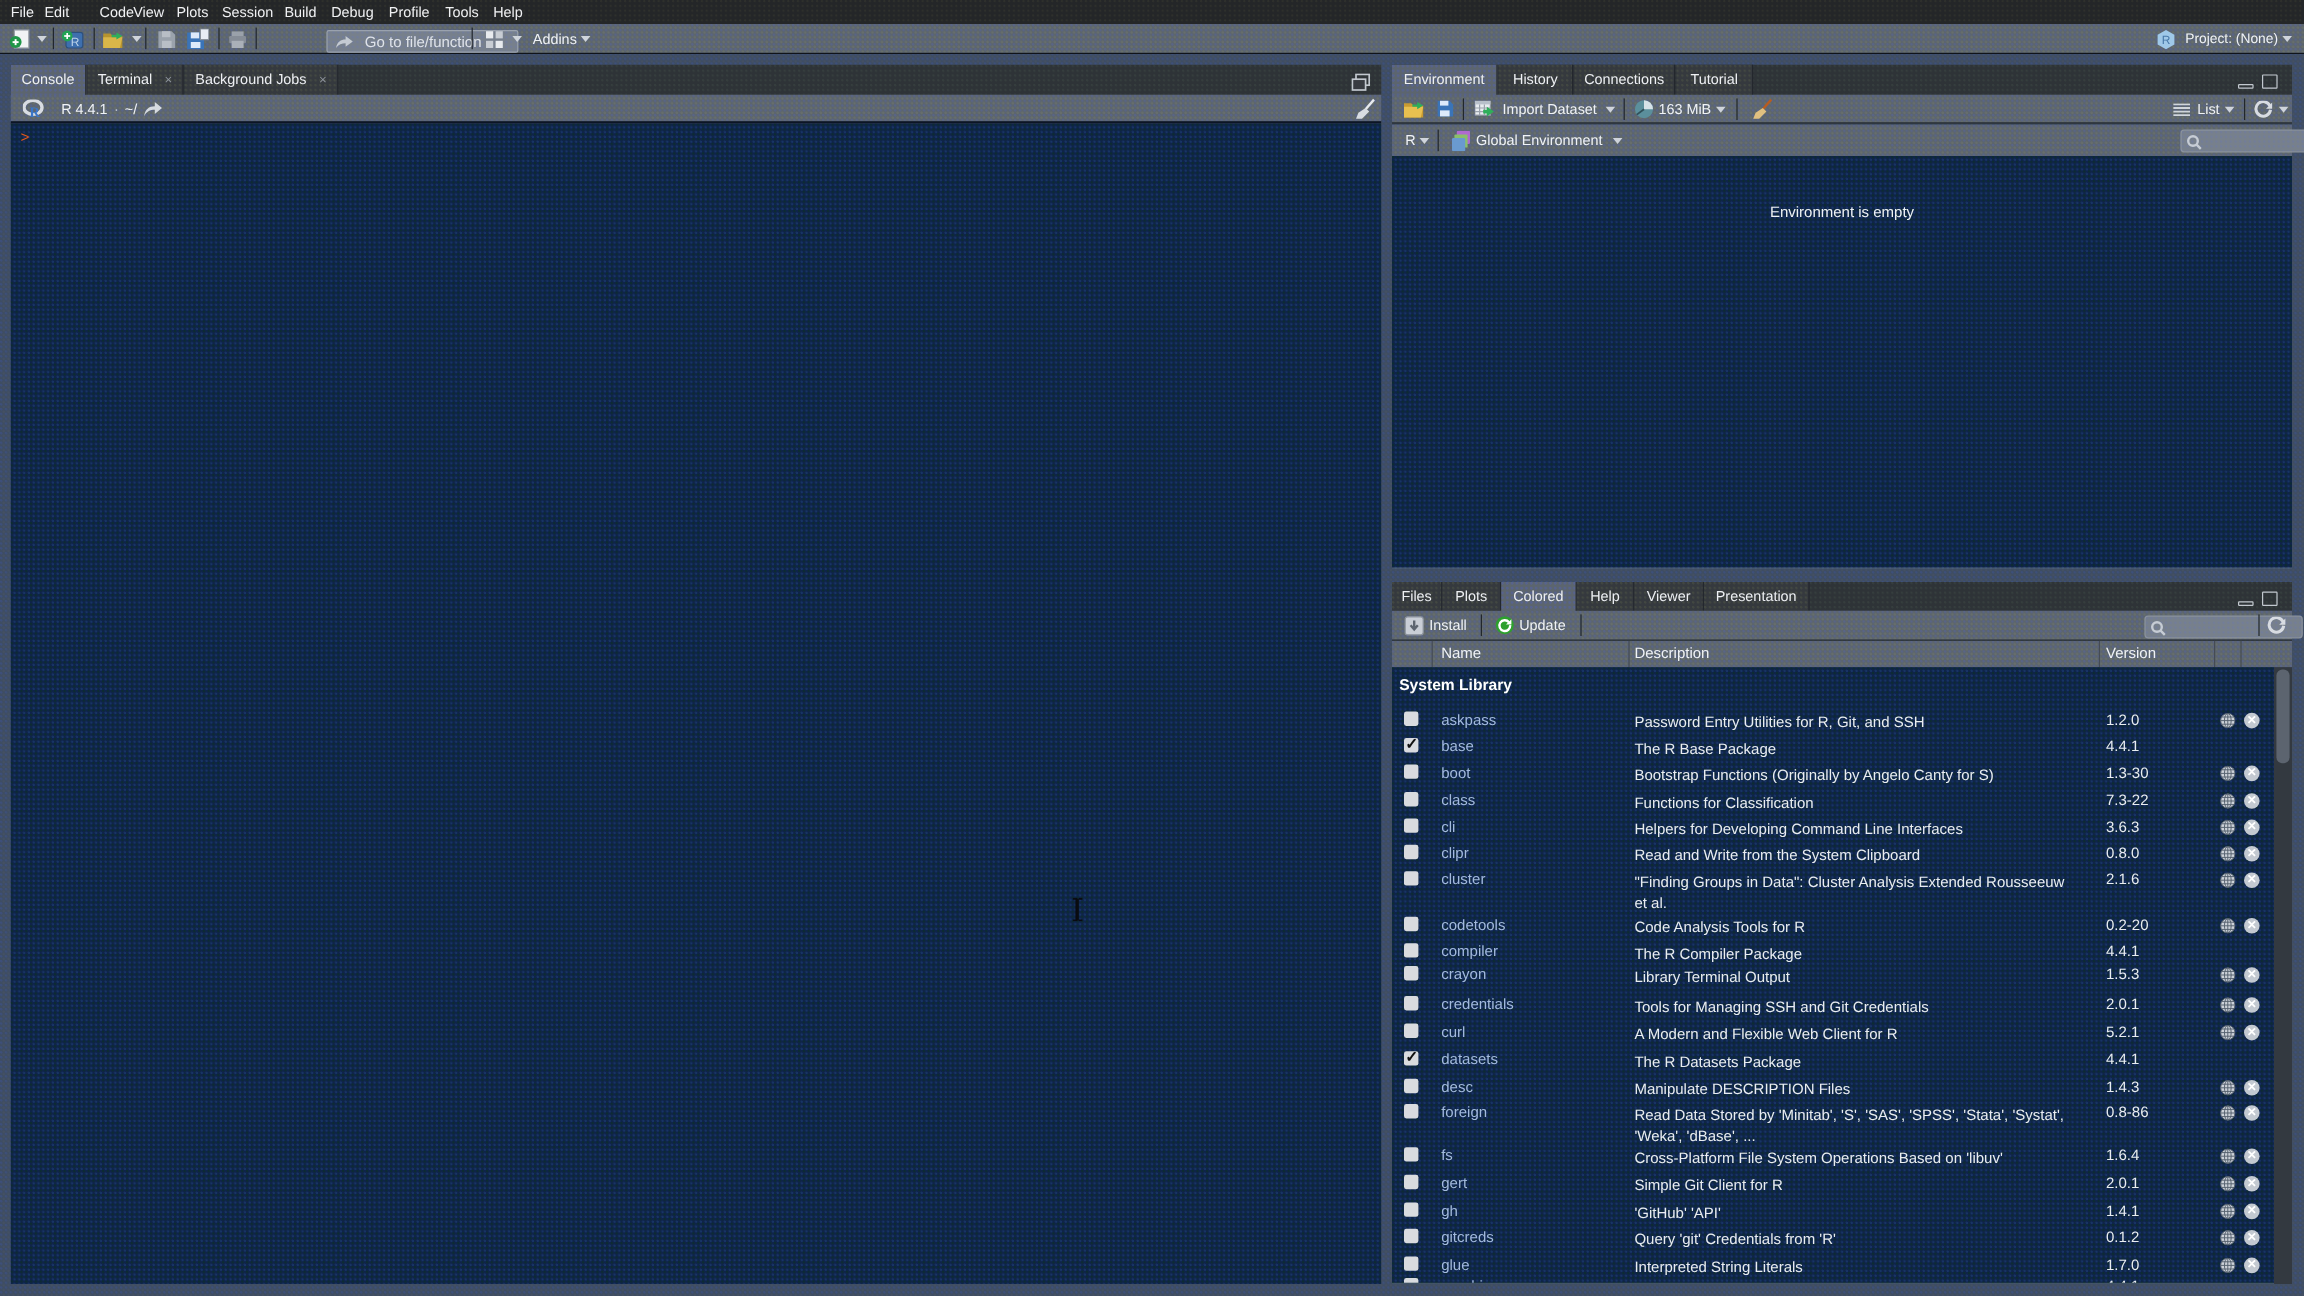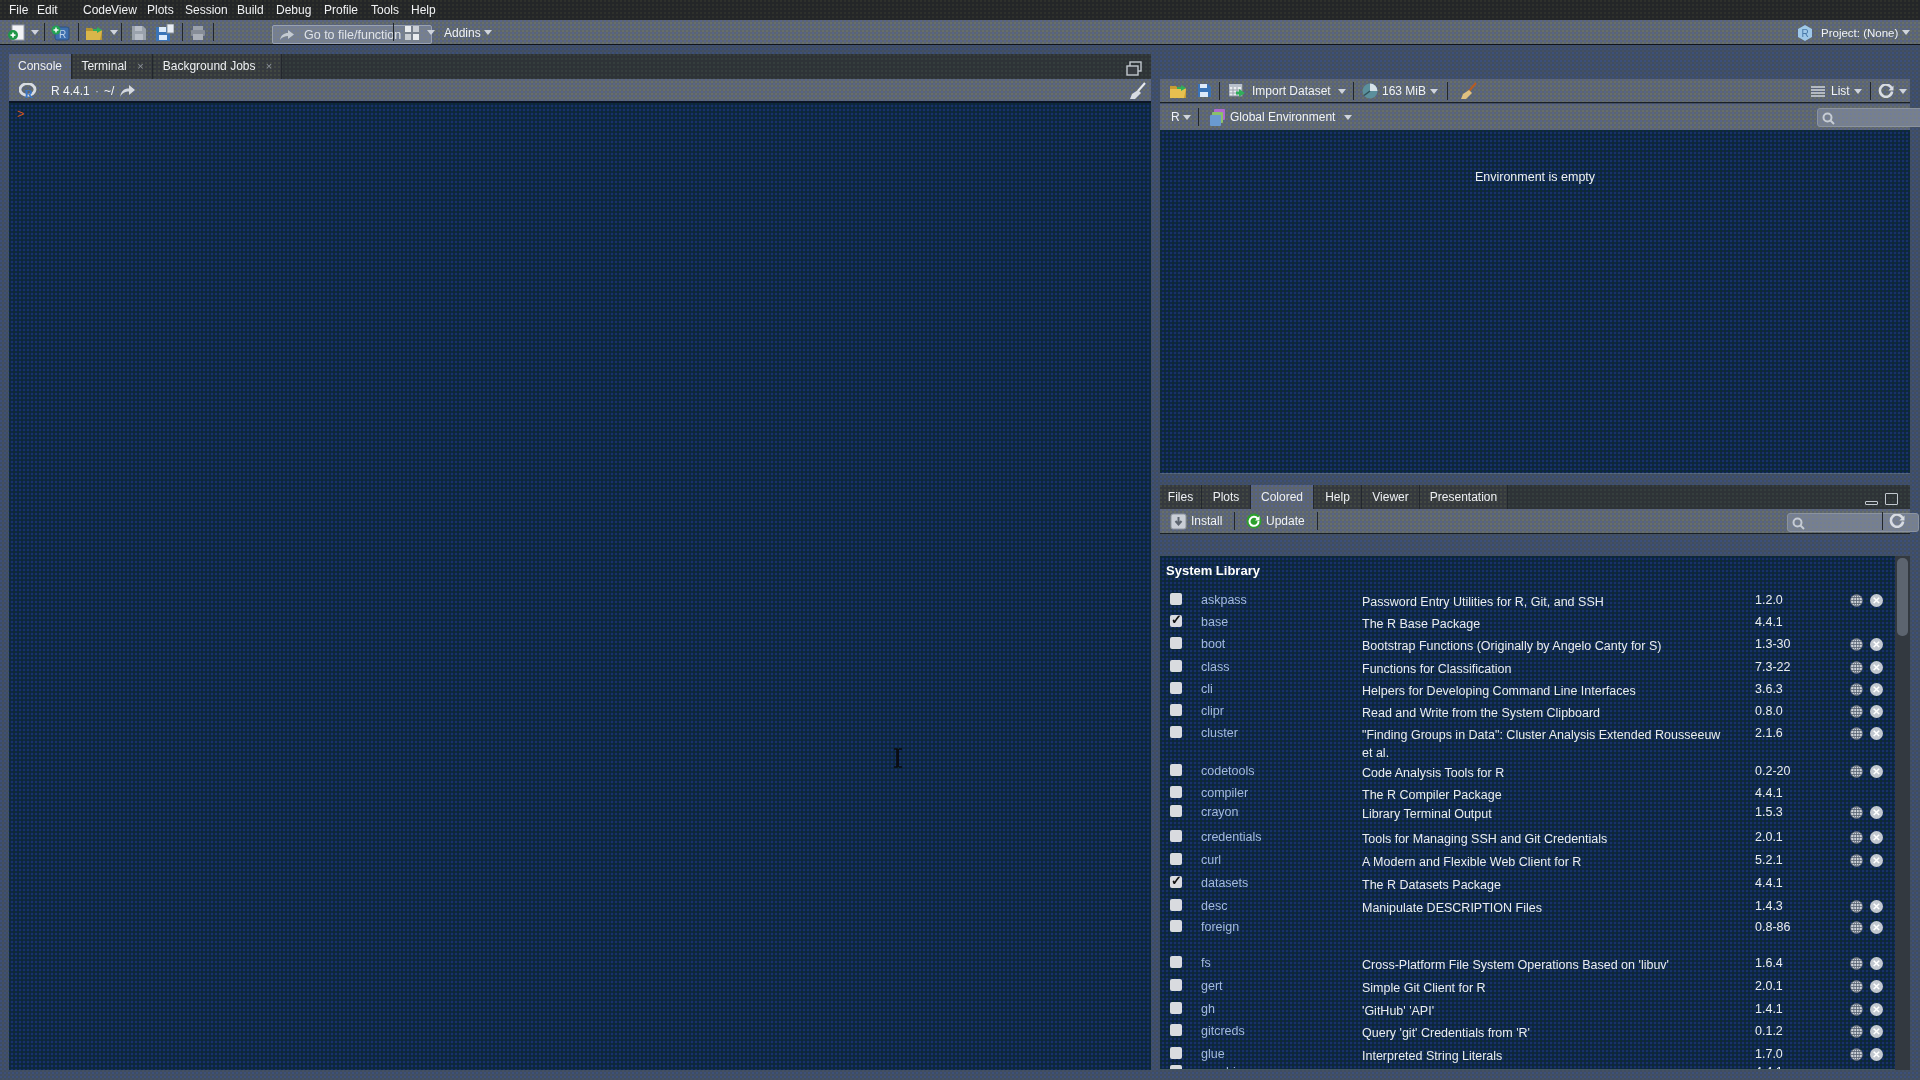--- a/index.html
+++ b/index.html
@@ -219,20 +219,28 @@
   <div id="console" class="abs navy">
     <span id="prompt">&gt;</span>
     <svg class="abs" style="left:884px;top:645px" width="10" height="20" viewBox="0 0 10 20">
       <path d="M1 1 H4 V19 H1 M6 1 H9 M6 19 H9" stroke="#0a0c10" stroke-width="1.6" fill="none"></path>
       <path d="M4 1 H6 V19 H4 Z" fill="#0a0c10"></path>
     </svg>
   </div>
 </div>
 
 <div id="envpanel" class="abs">
+  <div class="tabbar darkbar">
+    <div class="tab sel" style="left:0;width:88px">Environment</div>
+    <div class="tab" style="left:89px;width:62px">History</div>
+    <div class="tab" style="left:152px;width:84px">Connections</div>
+    <div class="tab" style="left:237px;width:64px">Tutorial</div>
+    <div class="mini" style="left:705px;top:16px"></div>
+    <div class="maxi" style="left:725px;top:8px"></div>
+  </div>
   <div id="envtb1" class="abs chrome">
     <svg class="abs" style="left:9px;top:4px" width="22" height="16" viewBox="0 0 22 16">
       <path d="M1 3 h6 l2 2 h8 v10 h-16 z" fill="#c89b32"></path>
       <path d="M1 6 h16 l-2 9 h-14 z" fill="#e8c050"></path>
       <path d="M12 2 l5 3 -5 3 v-2 h-4 v-2 h4 z" fill="#2fae5a"></path>
     </svg>
     <svg class="abs" style="left:37px;top:4px" width="15" height="15" viewBox="0 0 15 15">
       <path d="M1 1 h10 l3 3 v10 h-13 z" fill="#3a74b8"></path>
       <rect x="3" y="9" width="8" height="5" fill="#ddeafa"></rect>
       <rect x="3" y="1" width="7" height="4" fill="#ddeafa"></rect>
@@ -327,20 +335,30 @@
         <circle cx="5.5" cy="5.5" r="4" fill="none" stroke="#c6ccd4" stroke-width="2"></circle>
         <line x1="8.5" y1="8.5" x2="12" y2="12" stroke="#c6ccd4" stroke-width="2"></line>
       </svg>
     </div>
     <div class="sep" style="left:722px;top:3px;height:18px"></div>
     <svg class="abs" style="left:729px;top:5px" width="16" height="15" viewBox="0 0 17 16">
       <path d="M14.5 4.5 A6.5 6.5 0 1 0 15 8" fill="none" stroke="#d8dce2" stroke-width="2.7"></path>
       <path d="M16.5 1.5 L16.5 7 L11 7 Z" fill="#d8dce2"></path>
     </svg>
   </div>
+  <div id="pkghead" class="abs chrome">
+    <div class="vline" style="left:33px"></div>
+    <div class="vline" style="left:197px"></div>
+    <div class="vline" style="left:589px"></div>
+    <div class="vline" style="left:685px"></div>
+    <div class="vline" style="left:707px"></div>
+    <span class="col" style="left:41px">Name</span>
+    <span class="col" style="left:202px">Description</span>
+    <span class="col" style="left:595px">Version</span>
+  </div>
   <div id="pkgbody" class="abs navy">
     <div id="syslib">System Library</div>
     <div class="row" style="top:34px;height:22px">
         <div class="cb"></div>
         <span class="name">askpass</span>
         <span class="desc">Password Entry Utilities for R, Git, and SSH</span>
         <span class="ver">1.2.0</span>
         <svg class="gl" viewBox="0 0 13 13">
           <circle cx="6.5" cy="6.5" r="6" fill="#ccd1d8"></circle>
           <g stroke="#55606e" stroke-width="0.8" fill="none">
@@ -548,20 +566,21 @@
             <line x1="1.2" y1="3.5" x2="11.8" y2="3.5"></line>
             <line x1="1.2" y1="9.5" x2="11.8" y2="9.5"></line>
             <line x1="6.5" y1="0.5" x2="6.5" y2="12.5"></line>
           </g>
         </svg>
         <div class="xc">✕</div>
       </div>
     <div class="row" style="top:361px;height:40px">
         <div class="cb"></div>
         <span class="name">foreign</span>
+        <span class="desc">Read Data Stored by 'Minitab', 'S', 'SAS', 'SPSS', 'Stata', 'Systat',<br>'Weka', 'dBase', ...</span>
         <span class="ver">0.8-86</span>
         <svg class="gl" viewBox="0 0 13 13">
           <circle cx="6.5" cy="6.5" r="6" fill="#ccd1d8"></circle>
           <g stroke="#55606e" stroke-width="0.8" fill="none">
             <ellipse cx="6.5" cy="6.5" rx="2.8" ry="6"></ellipse>
             <ellipse cx="6.5" cy="6.5" rx="6" ry="6"></ellipse>
             <line x1="0.5" y1="6.5" x2="12.5" y2="6.5"></line>
             <line x1="1.2" y1="3.5" x2="11.8" y2="3.5"></line>
             <line x1="1.2" y1="9.5" x2="11.8" y2="9.5"></line>
             <line x1="6.5" y1="0.5" x2="6.5" y2="12.5"></line>

